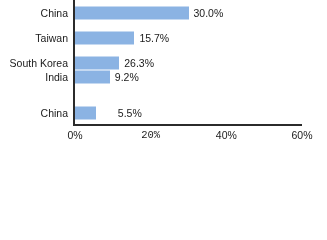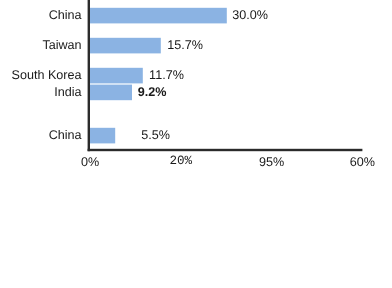--- a/index.html
+++ b/index.html
@@ -124,37 +124,37 @@
 
     <div class="row" style="top:25px;">
       <div class="cat-label">Taiwan</div>
       <div class="bar" style="width: 59.3983px; background: rgb(139, 179, 227);"></div>
       <div class="val-label" style="left: 139.398px;">15.7%</div>
     </div>
 
     <div class="row" style="top:50px;">
       <div class="cat-label">South Korea</div>
       <div class="bar" style="width: 44.265px; background: rgb(139, 179, 227);"></div>
-      <div class="val-label" style="left: 124.265px;">11.7%</div>
+      <div class="val-label" style="left: 124.265px;">26.3%</div>
     </div>
 
     <div class="row" style="top:64px;">
       <div class="cat-label">India</div>
       <div class="bar" style="width: 34.8067px; background: rgb(139, 179, 227);"></div>
-      <div class="val-label" style="left: 114.807px; font-weight: bold;">9.2%</div>
+      <div class="val-label" style="left: 114.807px;">9.2%</div>
     </div>
 
     <div class="row" style="top:100px;">
       <div class="cat-label">China</div>
       <div class="bar" style="width: 20.8083px; background: rgb(139, 179, 227);"></div>
       <div class="val-label" style="left: 100.808px; padding-left: 17px;">5.5%</div>
     </div>
 
   </div>
 
   <div class="ticks">
     <div class="tick-label" style="left: 75px;">0%</div>
     <div class="tick-label" style="left: 150.667px; font-family: Liberation Mono, monospace;">20%</div>
-    <div class="tick-label" style="left: 226.333px;">95%</div>
+    <div class="tick-label" style="left: 226.333px;">40%</div>
     <div class="tick-label" style="left: 302px;">60%</div>
   </div>
 
 </div>
 
 </body></html>

